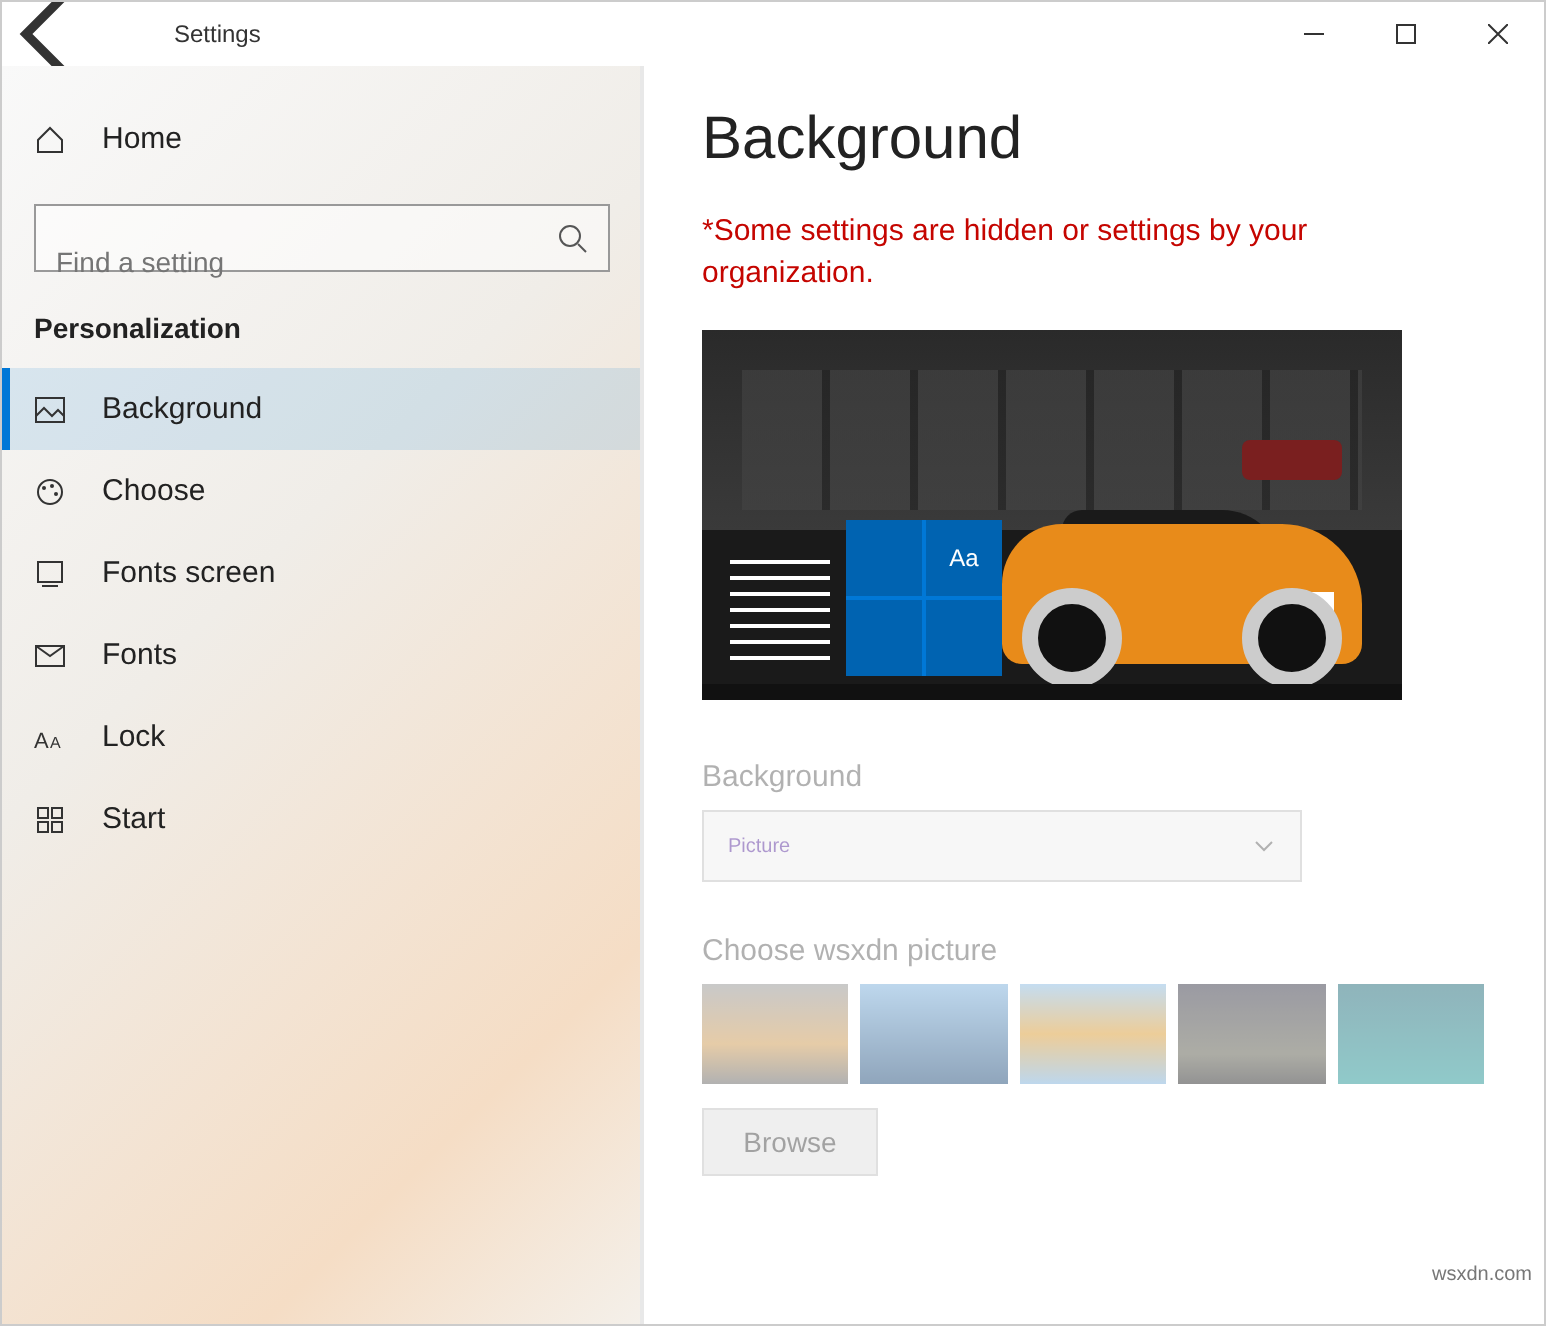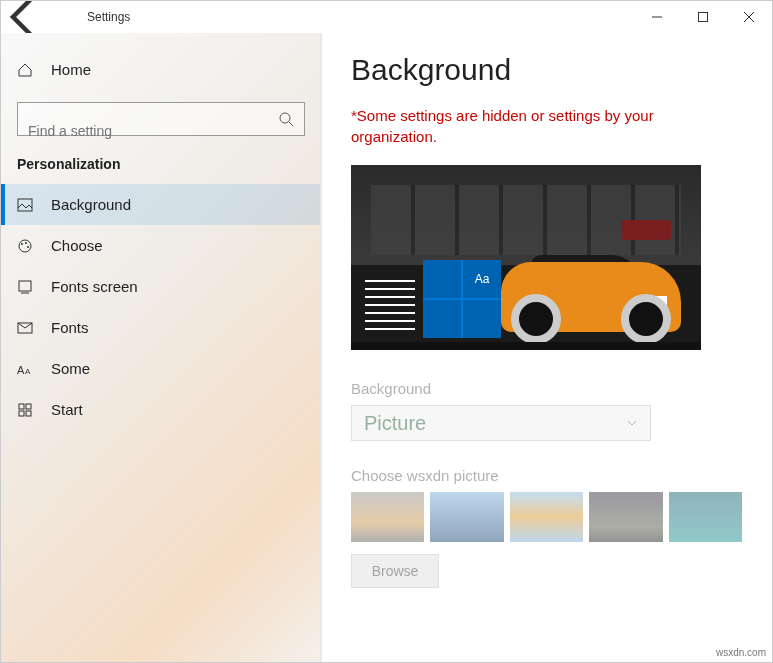--- a/index.html
+++ b/index.html
@@ -31,37 +31,37 @@
   .preview .taskbar { position:absolute; left:0; bottom:0; width:350px; height:8px; background:#111; }
   .preview .tiles { position:absolute; left:72px; bottom:12px; width:78px; height:78px; background:#0078d7; display:grid; grid-template-columns:1fr 1fr; grid-template-rows:1fr 1fr; gap:2px; }
   .preview .tiles .t { background:#0063b1; display:flex; align-items:center; justify-content:center; color:#fff; font-size:12px; }
   .preview .lines { position:absolute; left:14px; bottom:14px; width:50px; }
   .preview .lines .l { height:2px; background:#fff; margin:6px 0; }
   .preview .bldg { position:absolute; top:0; left:0; right:0; height:100px; background:linear-gradient(#2a2a2a,#3a3a3a); }
   .preview .bldg::after{ content:""; position:absolute; left:20px; right:20px; top:20px; bottom:10px; background:repeating-linear-gradient(90deg,#444 0 40px,#222 40px 44px); opacity:.6;}
   .preview .redcar { position:absolute; right:30px; top:55px; width:50px; height:20px; background:#7a1f1f; border-radius:4px; }
   .disabled-section { opacity: .45; }
   .sublabel { font-size:15px; color:#555; margin-bottom:8px; }
-  .dropdown { width:300px; height:36px; border:1px solid #bbb; background:#eee; display:flex; align-items:center; justify-content:space-between; padding:0 12px; font-size:20px; color:#14532d; margin-bottom:26px; }
+  .dropdown { width:300px; height:36px; border:1px solid #bbb; background:#eee; display:flex; align-items:center; justify-content:space-between; padding:0 12px; font-size:10px; color:#4c1d95; margin-bottom:26px; }
   .dropdown svg { width:12px; height:12px; }
   .thumbs { display:flex; gap:6px; margin-bottom:12px; }
   .thumb { width:76px; height:50px; background:#ccc; }
   .t1{background:linear-gradient(#888,#c88f40 60%,#555);} 
   .t2{background:linear-gradient(#6fa8d8,#0a3a6b);} 
   .t3{background:linear-gradient(#7fb4e0,#d8921f 50%,#6fa8d8);} 
   .t4{background:linear-gradient(#223,#4a4a3a 70%,#111);} 
   .t5{background:linear-gradient(#0a5a6a,#0c8a8a);} 
   .browse { width:88px; height:34px; border:1px solid #bbb; background:#ddd; font-size:14px; color:#333; display:flex; align-items:center; justify-content:center; }
   .orangecar { width:100%; height:100%; position:relative; }
   .orangecar .body { position:absolute; bottom:18px; left:10px; width:180px; height:70px; background:#e88b1a; border-radius:30px 40px 10px 10px; }
   .orangecar .wheel1,.orangecar .wheel2 { position:absolute; bottom:6px; width:50px; height:50px; background:#111; border-radius:50%; border:8px solid #ccc; }
   .orangecar .wheel1{ left:20px; } .orangecar .wheel2{ left:130px; }
   .orangecar .window { position:absolute; bottom:60px; left:40px; width:110px; height:35px; background:#1a1a1a; border-radius:10px 30px 0 0; }
   .orangecar .plate { position:absolute; bottom:44px; left:150px; width:26px; height:10px; background:#fff; }
-  .watermark { position:absolute; right:6px; bottom:4px; font-size:10px; color:#777; }
+  .watermark { position:absolute; right:6px; bottom:19px; font-size:10px; color:#777; }
 </style>
 </head>
 <body>
 
 <div class="titlebar">
   <div class="back">
     <svg viewBox="0 0 16 16">
         <path d="M10 2 L4 8 L10 14" stroke="#333" stroke-width="1.5" fill="none"></path>
       </svg>
   </div>
@@ -130,21 +130,21 @@
           <rect x="1" y="3" width="14" height="10" stroke="#333" fill="none"></rect>
           <path d="M1 3 L8 8 L15 3" stroke="#333" fill="none"></path>
         </svg>
       <span>Fonts</span>
     </div>
     <div class="navitem">
       <svg viewBox="0 0 16 16">
           <text x="0" y="13" font-size="11" fill="#333">A</text>
           <text x="8" y="13" font-size="8" fill="#333">A</text>
         </svg>
-      <span>Some</span>
+      <span>Lock</span>
     </div>
     <div class="navitem">
       <svg viewBox="0 0 16 16">
           <rect x="2" y="2" width="5" height="5" fill="none" stroke="#333"></rect>
           <rect x="9" y="2" width="5" height="5" fill="none" stroke="#333"></rect>
           <rect x="2" y="9" width="5" height="5" fill="none" stroke="#333"></rect>
           <rect x="9" y="9" width="5" height="5" fill="none" stroke="#333"></rect>
         </svg>
       <span>Start</span>
     </div>

